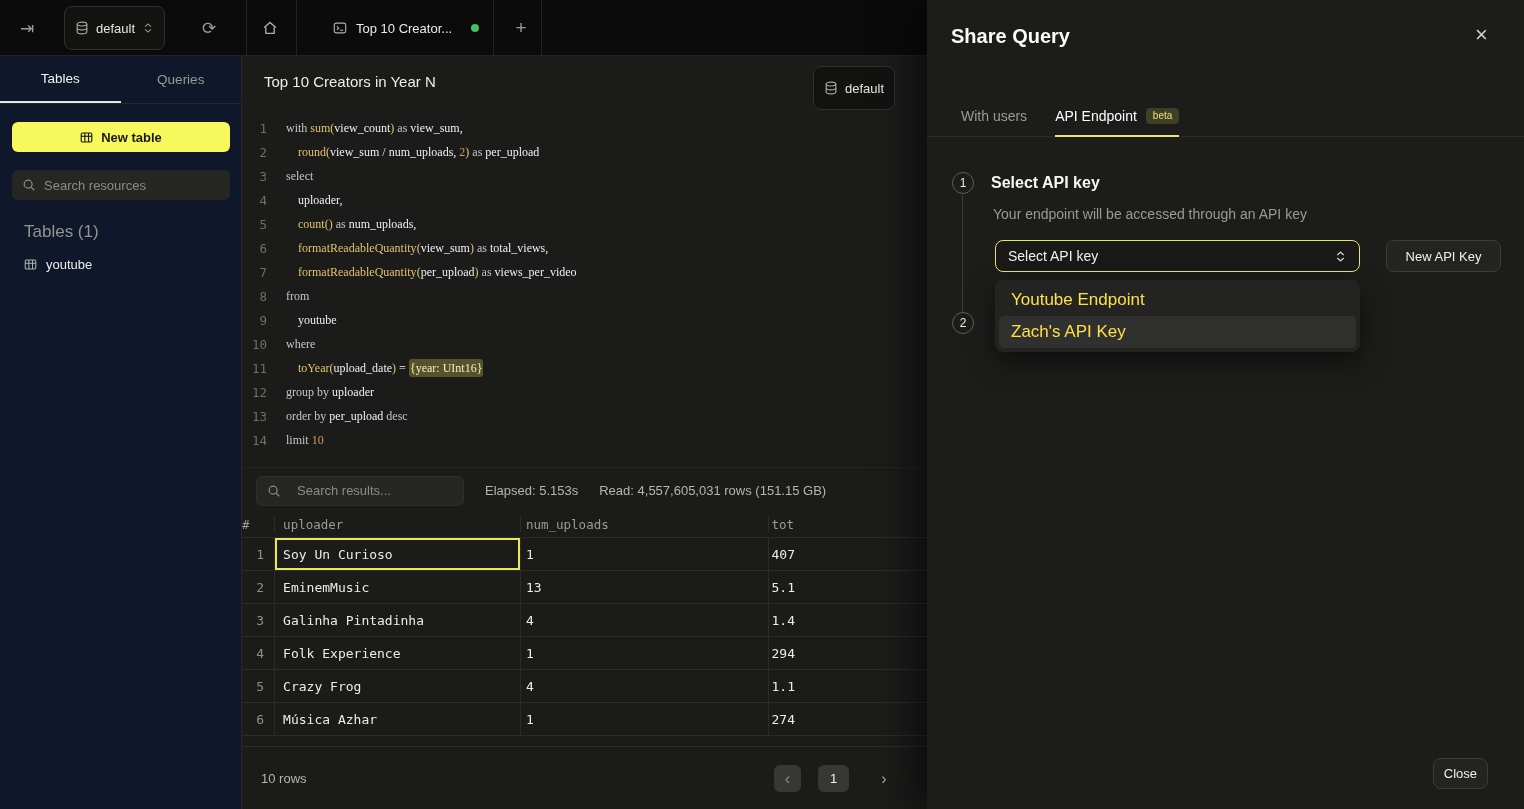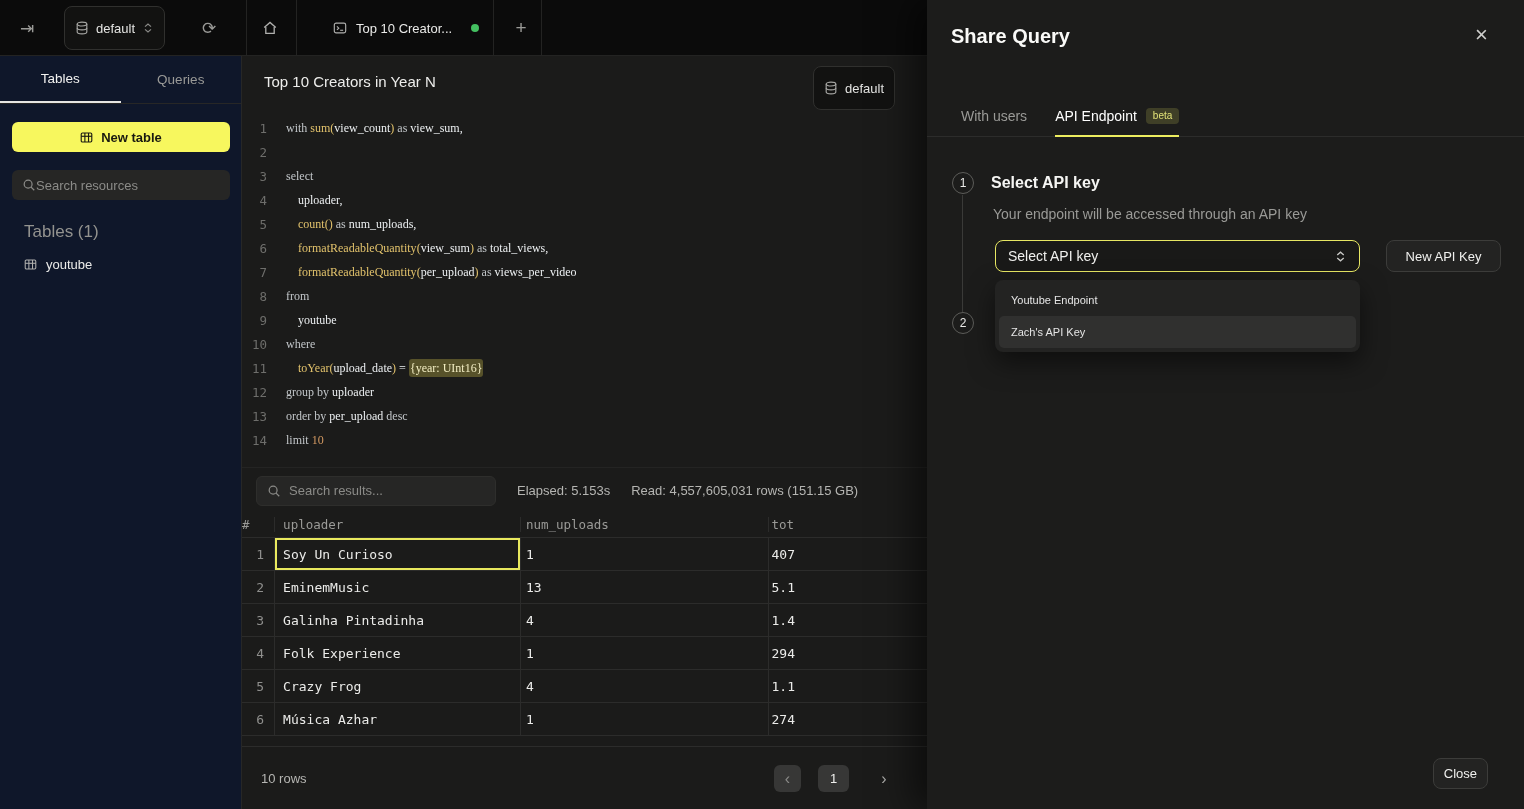--- a/index.html
+++ b/index.html
@@ -17,21 +17,21 @@
   .tab-label { font-size:13px; color:#eaeae8; white-space:nowrap; overflow:hidden; }
   .dot { width:8px; height:8px; border-radius:50%; margin-left:auto; }
   .iconbtn { display:flex; align-items:center; justify-content:center; width:32px; height:56px; cursor:pointer; }
 
   
   .sidebar { position:absolute; left:0; top:56px; width:242px; height:753px; background:#0f172a; border-right:1px solid #272726; }
   .side-tabs { display:flex; height:48px; border-bottom:1px solid #272726; }
   .side-tab { width:121px; display:flex; align-items:center; justify-content:center; font-size:13.5px; color:#9a9a97; cursor:pointer; }
   .side-tab.active { color:#f2f2f0; border-bottom:2px solid #e6e6e3; }
   .new-table-btn { margin:18px 12px 0 12px; width:218px; height:30px; border:none; border-radius:6px; background:#f7f75e; color:#191910; font-size:13px; font-weight:600; font-family:"Liberation Sans",sans-serif; display:flex; align-items:center; justify-content:center; gap:8px; cursor:pointer; }
-  .side-search { margin:18px 12px 0 12px; width:218px; height:30px; border-radius:6px; background:#262625; display:flex; align-items:center; padding:0 10px; cursor:text; }
+  .side-search { margin:18px 12px 0 12px; width:218px; height:30px; border-radius:6px; background:#262625; display:flex; align-items:center; gap:8px; padding:0 10px; cursor:text; }
   .side-search .ph { color:#8b8b88; font-size:13px; }
   .section-label { margin:22px 0 0 24px; font-size:17px; color:#93938f; }
   .table-item { display:flex; align-items:center; gap:9px; height:28px; padding-left:24px; margin-top:8px; font-size:13px; color:#ebebe9; cursor:pointer; }
 
   
   .main { position:absolute; left:242px; top:56px; width:685px; height:753px; background:#1b1b1a; overflow:hidden; }
   .query-title { position:absolute; left:22px; top:17px; font-size:15px; color:#ededeb; }
   .main-db { position:absolute; left:571px; top:10px; }
 
   .code { position:absolute; left:0; top:60px; width:100%; }
@@ -41,21 +41,21 @@
   .tok-kw { color:#c2c6c9; }
   .tok-id { color:#edf0f2; }
   .tok-fn { color:#e3c36c; }
   .tok-pn { color:#e3c36c; }
   .tok-num { color:#d49a62; }
   .tok-op { color:#edf0f2; }
   .tok-pl { color:#edf0f2; }
   .tok-param { background:#57522a; color:#f2edc3; border-radius:3px; padding:2px 1px; }
 
   .results-toolbar { position:absolute; left:0; top:411px; width:100%; height:46px; border-top:1px solid #242423; display:flex; align-items:center; gap:21px; padding-left:14px; }
-  .results-search { width:240px; height:30px; border-radius:6px; background:#262625; border:1px solid #2e2e2c; display:flex; align-items:center; gap:8px; padding:0 10px; cursor:text; }
+  .results-search { width:208px; height:30px; border-radius:6px; background:#262625; border:1px solid #2e2e2c; display:flex; align-items:center; gap:16px; padding:0 10px; cursor:text; }
   .results-search .ph { color:#8b8b88; font-size:13px; }
   .stat { font-size:13px; color:#b5b5b2; white-space:nowrap; }
 
   .rtable { position:absolute; left:0; top:455px; width:100%; }
   .thead, .trow { display:flex; }
   .thead { height:27px; border-bottom:1px solid #2c2c2b; align-items:center; }
   .hcell { font-family:"DejaVu Sans Mono",monospace; font-size:12.5px; color:#9a9a97; }
   .trow { height:33px; border-bottom:1px solid #2c2c2b; align-items:stretch; }
   .cell { display:flex; align-items:center; font-family:"DejaVu Sans Mono",monospace; font-size:13px; color:#ebebe9; }
   .c0 { width:39px; justify-content:flex-end; padding-right:10px; border-right:1px solid #2c2c2b; }
@@ -82,21 +82,21 @@
   .stepc { position:absolute; width:22px; height:22px; border:1px solid #5c5c59; border-radius:50%; background:#1c1c1b; display:flex; align-items:center; justify-content:center; font-size:12px; color:#eaeae8; z-index:2; }
   .step1 { left:25px; top:172px; }
   .step2 { left:25px; top:312px; }
   .connector { position:absolute; left:35px; top:195px; width:1px; height:118px; background:#3a3a38; }
   .step-title { position:absolute; left:64px; top:174px; font-size:16px; font-weight:700; color:#f5f5f3; }
   .step-desc { position:absolute; left:66px; top:206px; font-size:14px; color:#9a9a97; }
   .api-select { position:absolute; left:68px; top:240px; width:365px; height:32px; border:1px solid #e7e763; border-radius:8px; background:#191918; display:flex; align-items:center; padding:0 12px; font-size:14px; color:#f0f0ee; cursor:pointer; }
   .api-select .chev { margin-left:auto; }
   .new-key-btn { position:absolute; left:459px; top:240px; width:115px; height:32px; border:1px solid #3c3c3a; border-radius:8px; background:#232322; color:#f0f0ee; font-size:13px; font-family:"Liberation Sans",sans-serif; cursor:pointer; }
   .menu { position:absolute; left:68px; top:280px; width:365px; background:#232322; border-radius:8px; padding:4px; box-shadow:0 10px 26px rgba(0,0,0,.5); z-index:5; }
-  .menu-item { height:32px; display:flex; align-items:center; padding-left:12px; border-radius:5px; font-size:11px; color:#e5e5e5; cursor:pointer; }
+  .menu-item { height:32px; display:flex; align-items:center; padding-left:12px; border-radius:5px; font-size:17px; color:#fde047; cursor:pointer; }
   .menu-item.hl { background:#30302f; }
   .panel-close-btn { position:absolute; right:36px; top:758px; height:31px; padding:0 10px; border:1px solid #3c3c3a; border-radius:8px; background:#232322; color:#f0f0ee; font-size:13px; font-family:"Liberation Sans",sans-serif; cursor:pointer; }
 </style>
 </head>
 <body>
 
 <div class="topbar">
   <div class="tb-abs" style="left:20px;">
     <span class="icon-glyph">⇥</span>
   </div>
@@ -191,20 +191,21 @@
     <span>default</span>
   </div>
 
   <div class="code" id="code-lines">
       <div class="code-line">
         <span class="line-num">1</span>
         <span class="line-code"><span class="tok-kw">with </span><span class="tok-fn">sum</span><span class="tok-pn">(</span><span class="tok-id">view_count</span><span class="tok-pn">)</span><span class="tok-kw"> as </span><span class="tok-id">view_sum</span><span class="tok-pl">,</span></span>
       </div>
       <div class="code-line">
         <span class="line-num">2</span>
+        <span class="line-code"><span class="tok-pl">    </span><span class="tok-fn">round</span><span class="tok-pn">(</span><span class="tok-id">view_sum</span><span class="tok-op"> / </span><span class="tok-id">num_uploads</span><span class="tok-pl">, </span><span class="tok-num">2</span><span class="tok-pn">)</span><span class="tok-kw"> as </span><span class="tok-id">per_upload</span></span>
       </div>
       <div class="code-line">
         <span class="line-num">3</span>
         <span class="line-code"><span class="tok-kw">select</span></span>
       </div>
       <div class="code-line">
         <span class="line-num">4</span>
         <span class="line-code"><span class="tok-pl">    </span><span class="tok-id">uploader</span><span class="tok-pl">,</span></span>
       </div>
       <div class="code-line">

